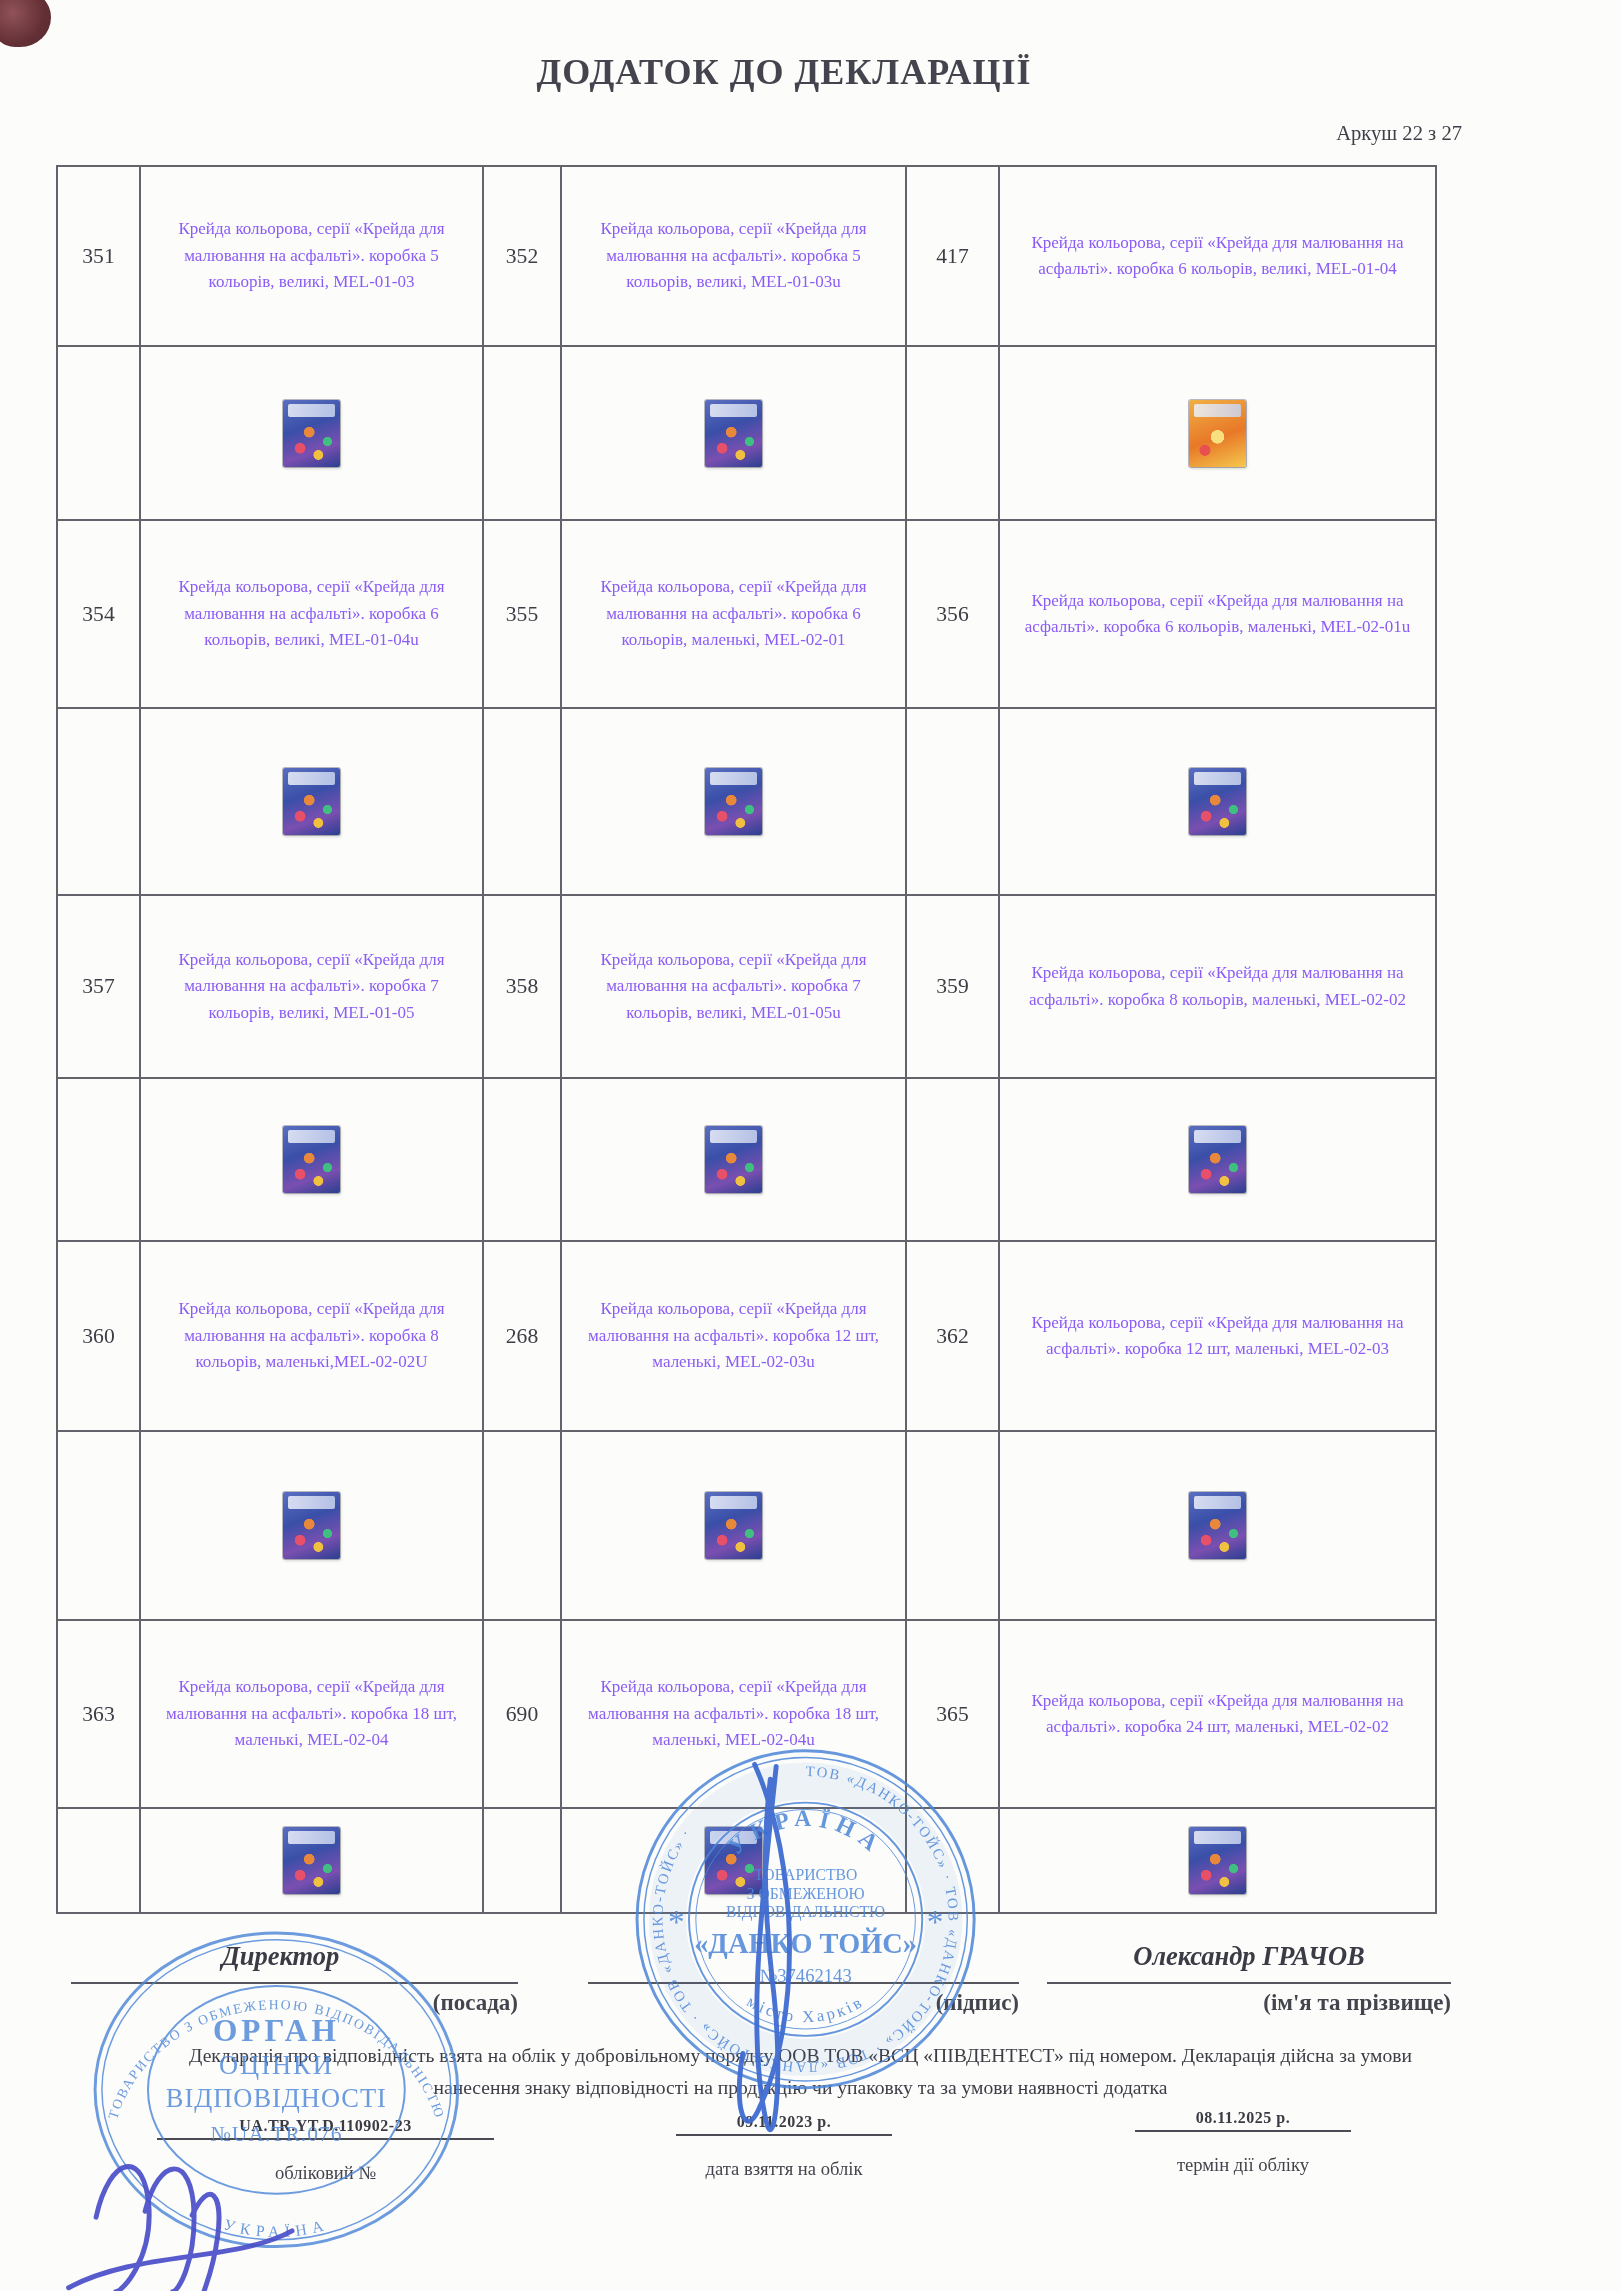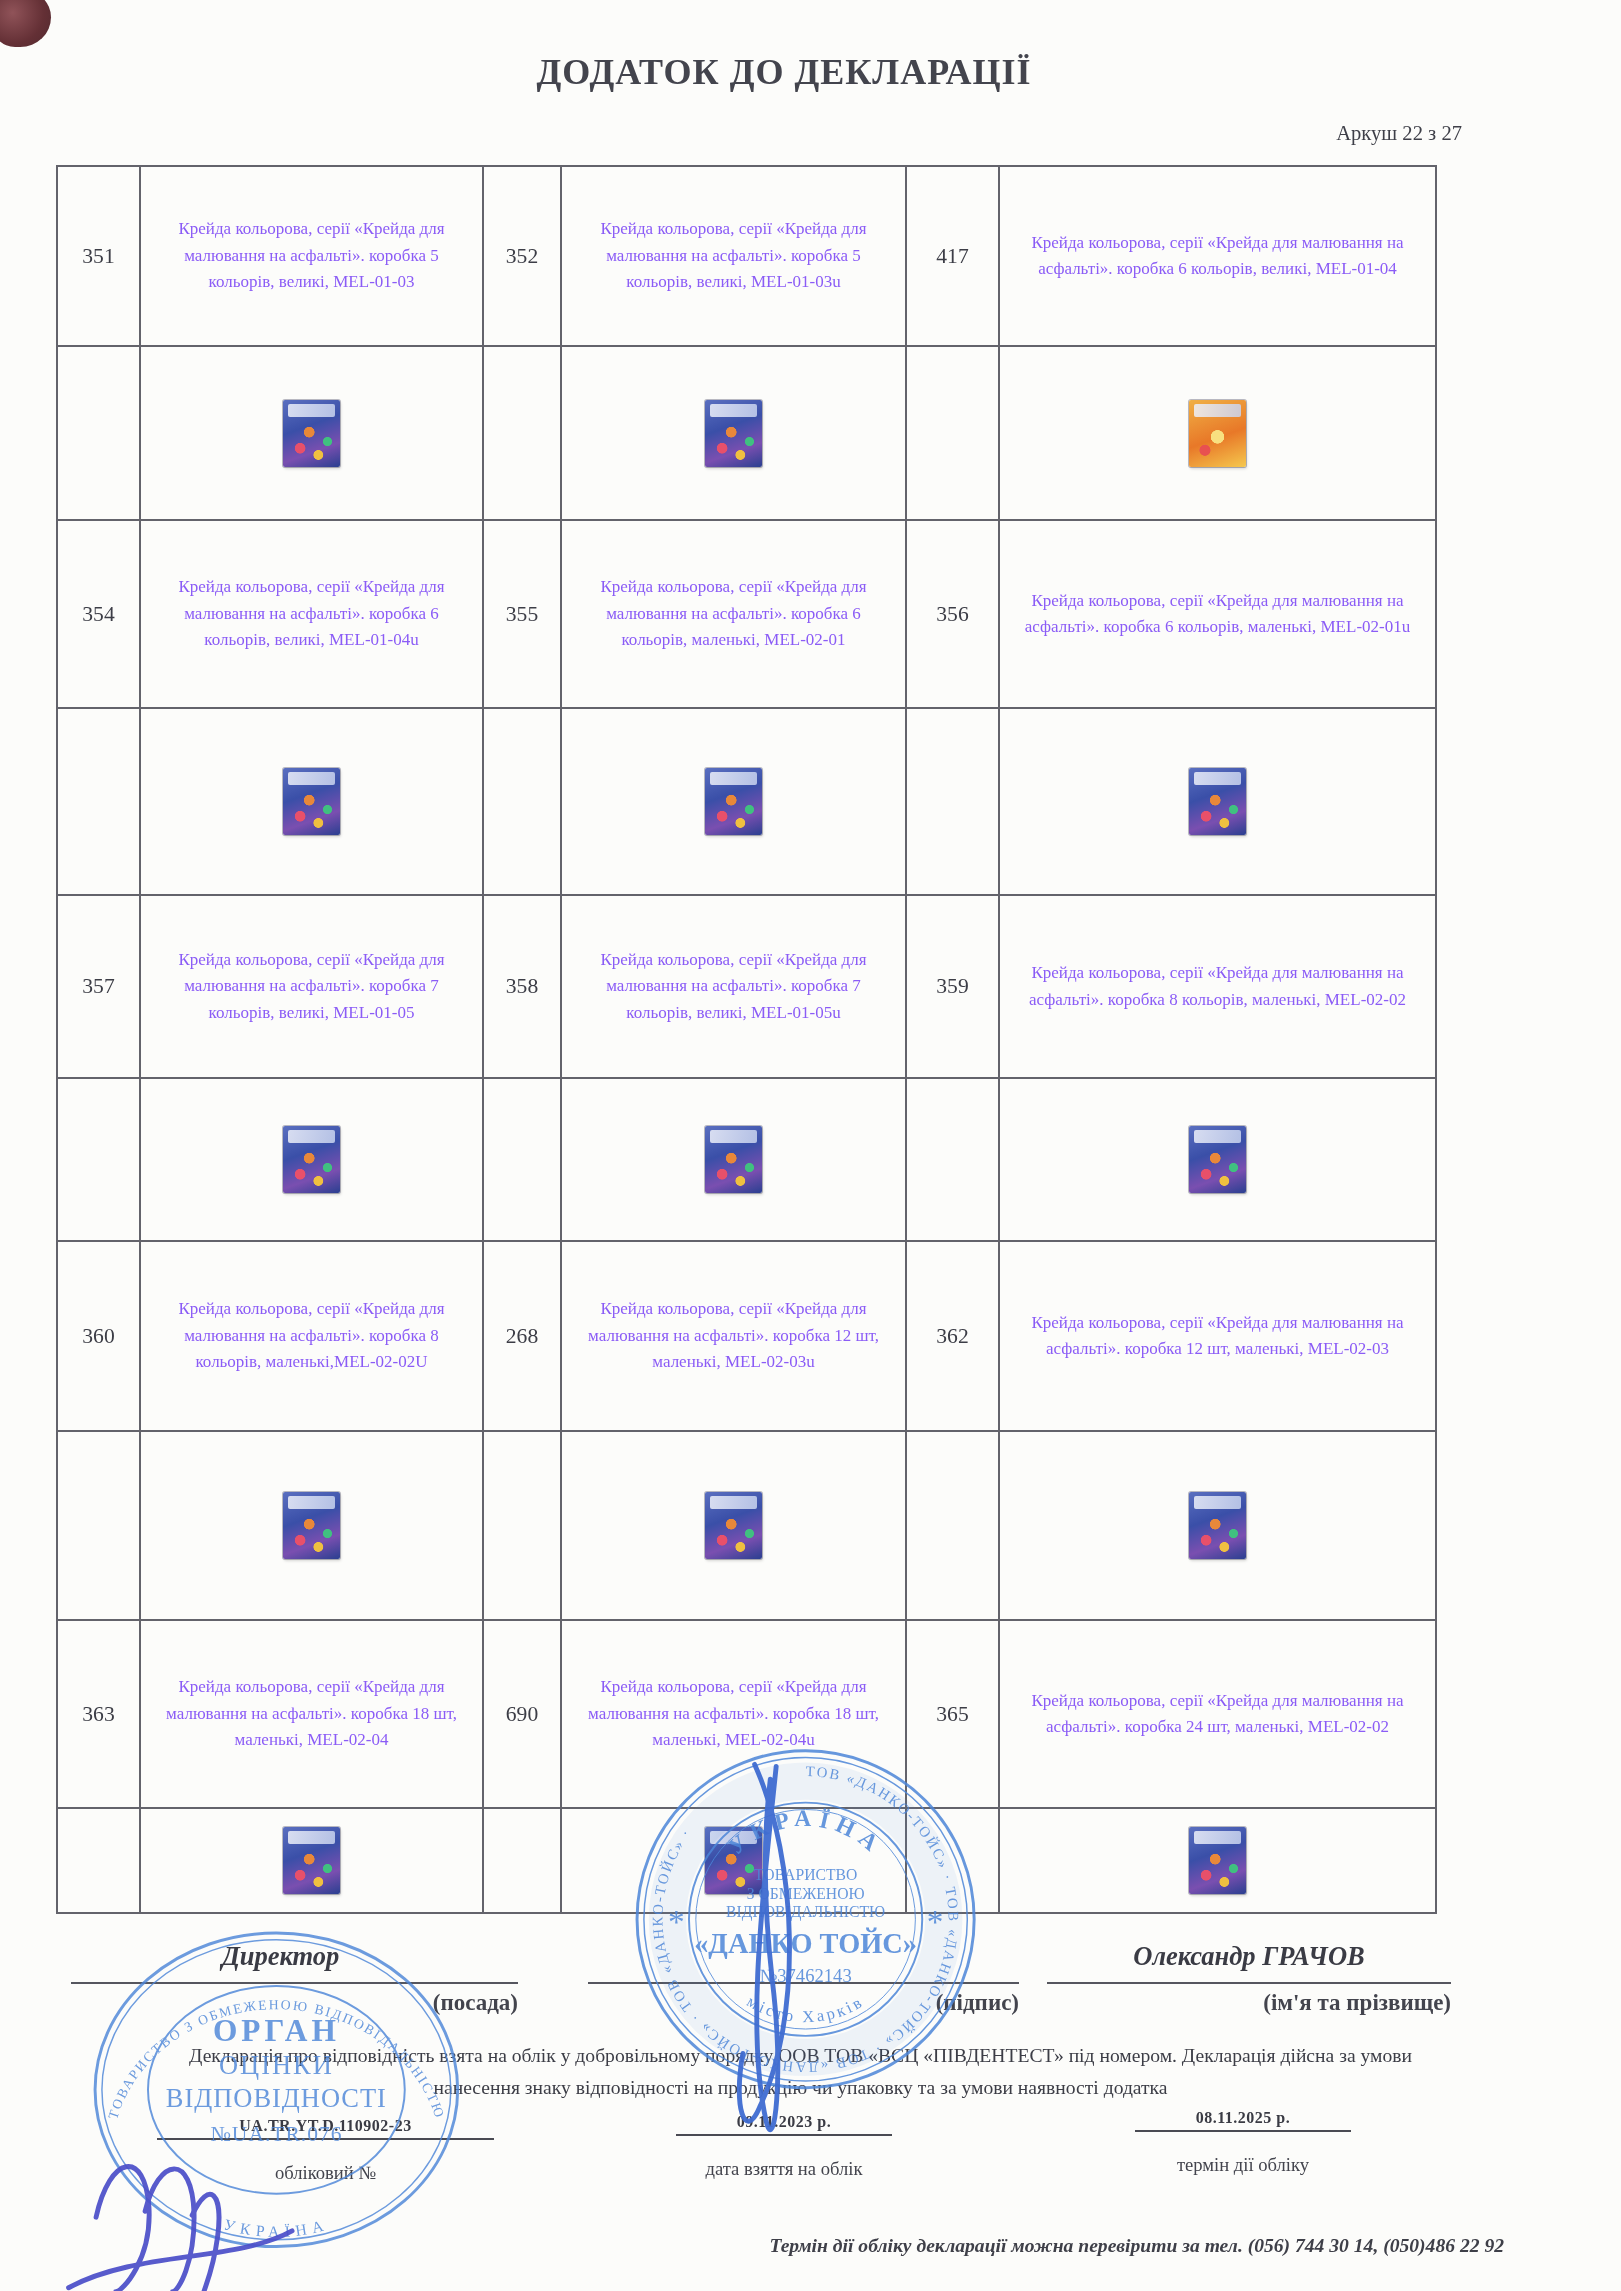--- a/index.html
+++ b/index.html
@@ -218,21 +218,20 @@
 
   <div class="abs reg-num" style="left:157px;top:2117px;width:337px;">UA.TR.YT.D.110902-23</div>
   <div class="abs reg-sub" style="left:157px;top:2162px;width:337px;">обліковий №</div>
 
   <div class="abs reg-num" style="left:676px;top:2113px;width:216px;">09.11.2023 р.</div>
   <div class="abs reg-sub" style="left:647px;top:2158px;width:274px;">дата взяття на облік</div>
 
   <div class="abs reg-num" style="left:1135px;top:2109px;width:216px;">08.11.2025 р.</div>
   <div class="abs reg-sub" style="left:1106px;top:2154px;width:274px;">термін дії обліку</div>
 
-  <div class="abs phone-note">Термін дії обліку декларації можна перевірити за тел. (056) 744 30 14, (050)486 22 92</div>
 
   <svg class="stamps" width="1621" height="2292" viewBox="0 0 1654 2338">
     <defs>
       <path id="ovalTop" d="M -162 28 A 168 150 0 0 1 162 28" fill="none"></path>
       <path id="ovalBottom" d="M -120 102 A 150 120 0 0 0 120 102" fill="none"></path>
       <path id="roundRing" d="M 0 -146 A 146 146 0 1 1 -0.01 -146" fill="none"></path>
       <path id="roundArcTop" d="M -82 -48 A 95 95 0 0 1 82 -48" fill="none"></path>
       <path id="roundArcBottom" d="M -78 72 A 100 88 0 0 0 78 72" fill="none"></path>
     </defs>
 

